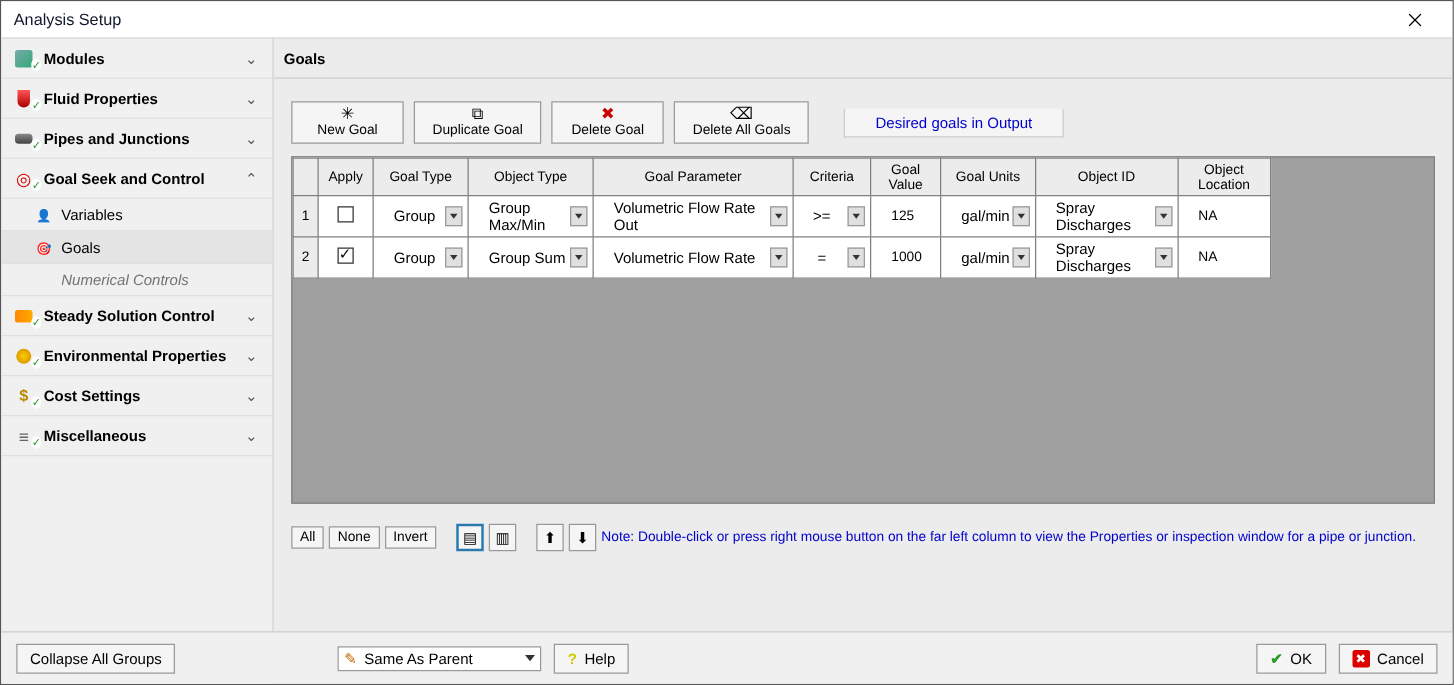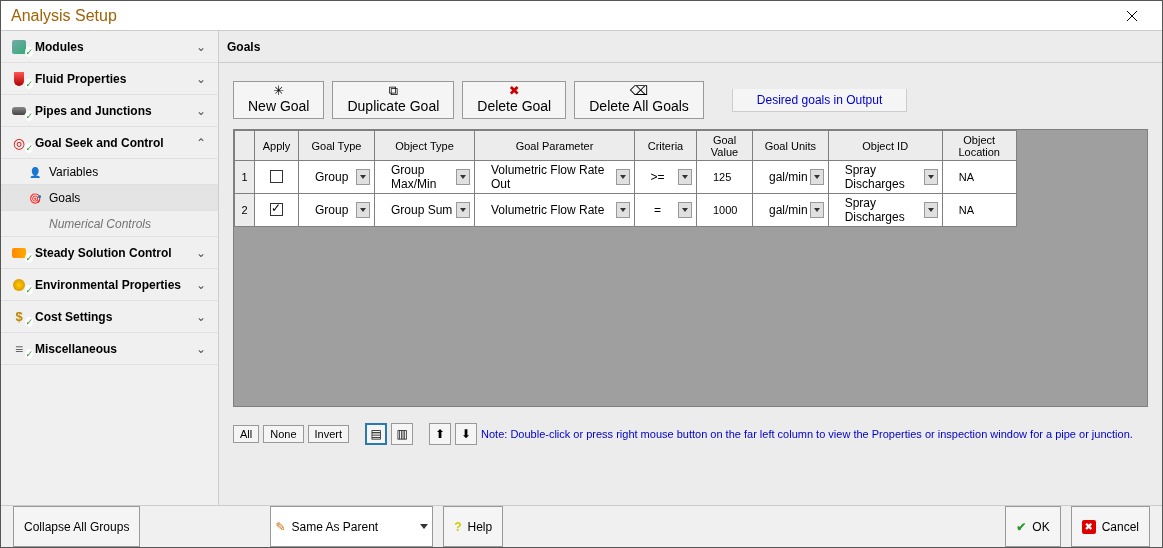--- a/index.html
+++ b/index.html
@@ -1,19 +1,19 @@
 <!DOCTYPE html>
 <html><head>
 <meta charset="utf-8">
 <style>
 * { box-sizing: border-box; margin: 0; padding: 0; font-family: 'Segoe UI', Tahoma, sans-serif; font-size: 12px; }
 body { background: #fff; width: 1163px; height: 548px; overflow: hidden; position: relative; border: 1px solid #555; }
 
 .titlebar { height: 30px; display: flex; align-items: center; padding: 0 10px; background: #fff; border-bottom: 1px solid #ccc; }
-.titlebar .title { flex: 1; font-size: 16px; color: #a16207; }
+.titlebar .title { flex: 1; font-size: 13px; color: #0f172a; }
 .titlebar .close { width: 40px; height: 20px; display: flex; align-items: center; justify-content: center; cursor: pointer; }
 .titlebar .close svg { width: 10px; height: 10px; }
 
 .main { display: flex; height: 535px; }
 
 .sidebar { width: 218px; background: #f0f0f0; border-right: 1px solid #ccc; display: flex; flex-direction: column; }
 .side-item { height: 32px; display: flex; align-items: center; padding: 0 8px; cursor: pointer; border-bottom: 1px solid #e0e0e0; }
 .side-item .icon { width: 20px; height: 16px; display: flex; align-items: center; justify-content: center; margin-right: 6px; }
 .side-item .label { flex: 1; font-weight: bold; color: #000; }
 .side-item .expand { width: 14px; color: #555; }
@@ -23,21 +23,21 @@
 .side-sub .sublabel { color: #000; }
 .side-sub.dim .sublabel { color: #737373; font-style: italic; }
 
 .content { flex: 1; background: #ececec; display: flex; flex-direction: column; position: relative; }
 .content-header { height: 32px; display: flex; align-items: center; padding: 0 8px; border-bottom: 1px solid #ccc; }
 .content-header .h { font-weight: bold; }
 
 .toolbar { padding: 18px 8px 8px 14px; display: flex; gap: 8px; align-items: center; }
 .tbtn { background: #f5f5f5; border: 1px solid #999; padding: 2px 14px 4px 14px; min-width: 90px; text-align: center; cursor: pointer; }
 .tbtn .ticon { font-size: 13px; line-height: 14px; }
-.tbtn .tlabel { font-size: 14px; }
+.tbtn .tlabel { font-size: 11px; }
 .link-output { margin-left: 20px; color: #0000cc; border: 1px solid #ccc; border-top: none; padding: 4px 24px; background: #f5f5f5; cursor: pointer; }
 
 .grid-wrap { margin: 2px 14px 12px 14px; background: #9f9f9f; height: 278px; border: 1px solid #808080; }
 .grid { border-collapse: collapse; background: #fff; }
 .grid th, .grid td { border: 1px solid #808080; font-size: 11px; padding: 2px 4px; text-align: center; background: #ececec; vertical-align: middle; }
 .grid th { font-weight: normal; height: 30px; }
 .grid td { background: #fff; height: 20px; }
 .grid td.rowhead { background: #ececec; width: 20px; }
 .grid td.left { text-align: left; padding-left: 16px; }
 .grid .cellwrap { display: flex; align-items: center; justify-content: space-between; gap: 2px; }
@@ -45,21 +45,21 @@
 .grid .dd::after { content: ''; border-left: 3px solid transparent; border-right: 3px solid transparent; border-top: 4px solid #333; }
 .chk { width: 13px; height: 13px; border: 1px solid #333; display: inline-block; position: relative; }
 .chk.checked::after { content: '✓'; position: absolute; top: -3px; left: 0; font-size: 12px; color: #000; }
 
 .bottombar { display: flex; align-items: center; padding: 4px 14px; gap: 4px; }
 .smallbtn { background: #f5f5f5; border: 1px solid #999; padding: 2px 6px; cursor: pointer; font-size: 11px; }
 .iconbtn { background: #f5f5f5; border: 1px solid #999; width: 22px; height: 22px; display: inline-flex; align-items: center; justify-content: center; cursor: pointer; }
 .iconbtn.selected { border: 2px solid #2a7ab0; }
 .note { color: #0000cc; font-size: 11px; }
 
-.footer { position: absolute; bottom: 0; left: 0; right: 0; height: 42px; border-top: 1px solid #ccc; background: #f0f0f0; display: flex; padding: 0 12px; gap: 10px; }
+.footer { position: absolute; bottom: 0; left: 0; right: 0; height: 42px; border-top: 1px solid #ccc; background: #f0f0f0; display: flex; align-items: center; padding: 0 12px; gap: 10px; }
 .footer .fbtn { background: #f5f5f5; border: 1px solid #999; padding: 4px 10px; cursor: pointer; display: flex; align-items: center; gap: 6px; font-size: 12px; }
 .footer .spacer { flex: 1; }
 .footer .okicon { color: #2a9b2a; font-weight: bold; }
 .footer .cancelicon { width:14px; height:14px; background:#d00; color:#fff; display:inline-flex; align-items:center; justify-content:center; font-size:10px; border-radius:2px; }
 .combo { display: flex; align-items: center; border: 1px solid #999; background: #fff; padding: 2px 4px; gap: 6px; }
 .combo .dd2 { border-left: 4px solid transparent; border-right: 4px solid transparent; border-top: 5px solid #333; }
 
 
 .ic-modules::before{content:'';display:inline-block;width:14px;height:14px;background:linear-gradient(135deg,#7aa,#3a7);border-radius:2px;}
 .ic-fluid::before{content:'';display:inline-block;width:10px;height:14px;background:linear-gradient(180deg,#f55,#a00);border-radius:0 0 6px 6px;}

